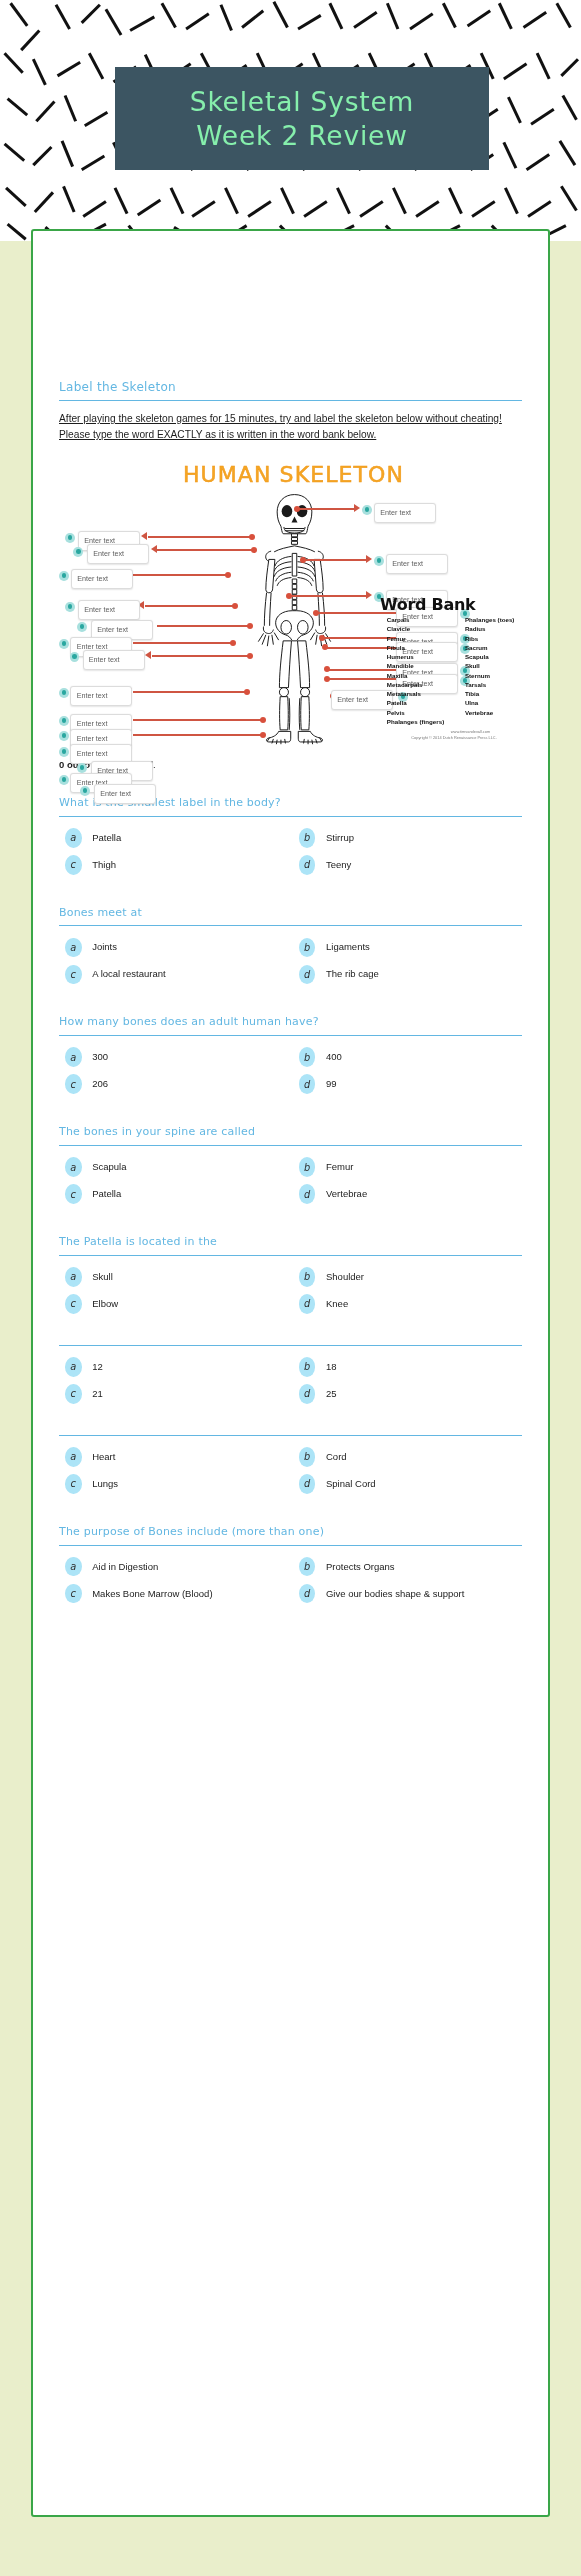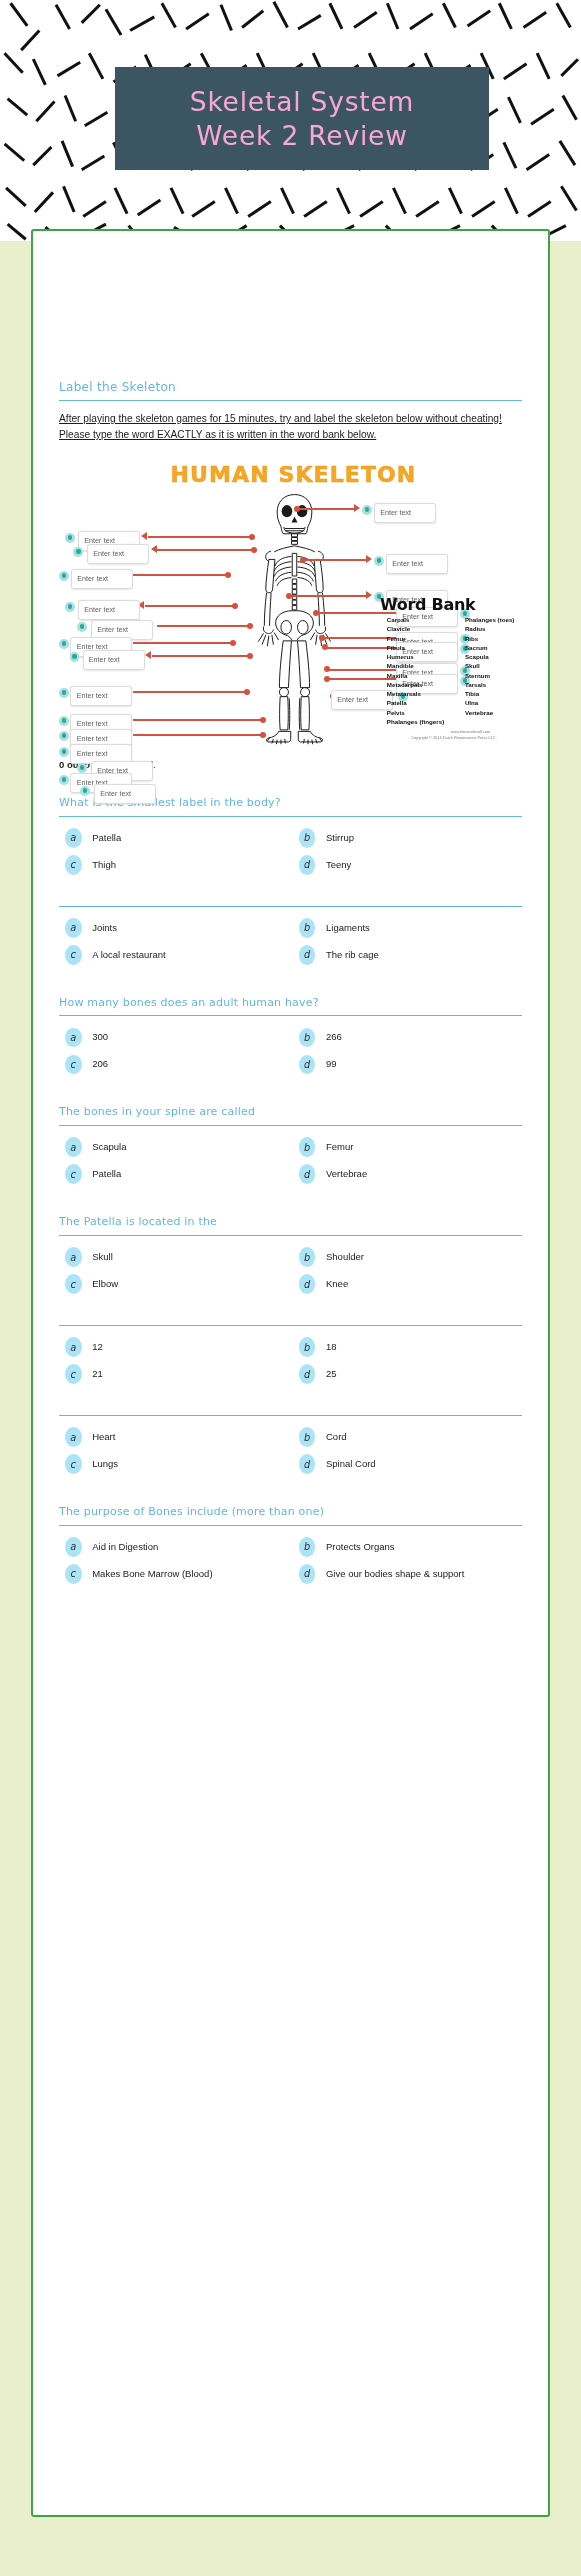--- a/index.html
+++ b/index.html
@@ -29,21 +29,21 @@
     width: 374px; height: 103px;
     background: #3c5562;
     z-index: 5;
     display: flex;
     flex-direction: column;
     align-items: center;
     justify-content: center;
     gap: 1.5px;
   }
   .banner-line {
-    color: #f9a8d4;
+    color: #86efac;
     font-family: "DejaVu Sans", sans-serif;
     font-size: 26.5px;
     letter-spacing: 0.8px;
     line-height: 1.25;
     text-align: center;
     font-weight: 400;
   }
 
   
   #card {
@@ -89,21 +89,21 @@
     height: 288px;
     margin: 19px auto 0 auto;
   }
 
   #skeleton-heading {
     position: absolute;
     left: 0; right: 0; top: 0;
     text-align: center;
     color: #f5a623;
     font-family: "DejaVu Sans", sans-serif;
-    font-weight: bold;
+    font-weight: normal;
     font-size: 22px;
     letter-spacing: 1.1px;
     -webkit-text-stroke: 0.5px #f0971a;
   }
 
   .skel-fig {
     position: absolute;
     left: 191px; top: 29px;
     width: 89px; height: 256px;
   }
@@ -636,20 +636,21 @@
               <div class="opt-badge">c</div>
               <div class="opt-label">Thigh</div>
             </div>
             <div class="opt">
               <div class="opt-badge">d</div>
               <div class="opt-label">Teeny</div>
             </div>
           </div>
         </div>
         <div class="question">
+          <div class="q-title">Bones meet at</div>
           <div class="q-rule"></div>
           <div class="opt-grid">
             <div class="opt">
               <div class="opt-badge">a</div>
               <div class="opt-label">Joints</div>
             </div>
             <div class="opt">
               <div class="opt-badge">b</div>
               <div class="opt-label">Ligaments</div>
             </div>
@@ -666,21 +667,21 @@
         <div class="question">
           <div class="q-title">How many bones does an adult human have?</div>
           <div class="q-rule"></div>
           <div class="opt-grid">
             <div class="opt">
               <div class="opt-badge">a</div>
               <div class="opt-label">300</div>
             </div>
             <div class="opt">
               <div class="opt-badge">b</div>
-              <div class="opt-label">266</div>
+              <div class="opt-label">400</div>
             </div>
             <div class="opt">
               <div class="opt-badge">c</div>
               <div class="opt-label">206</div>
             </div>
             <div class="opt">
               <div class="opt-badge">d</div>
               <div class="opt-label">99</div>
             </div>
           </div>

